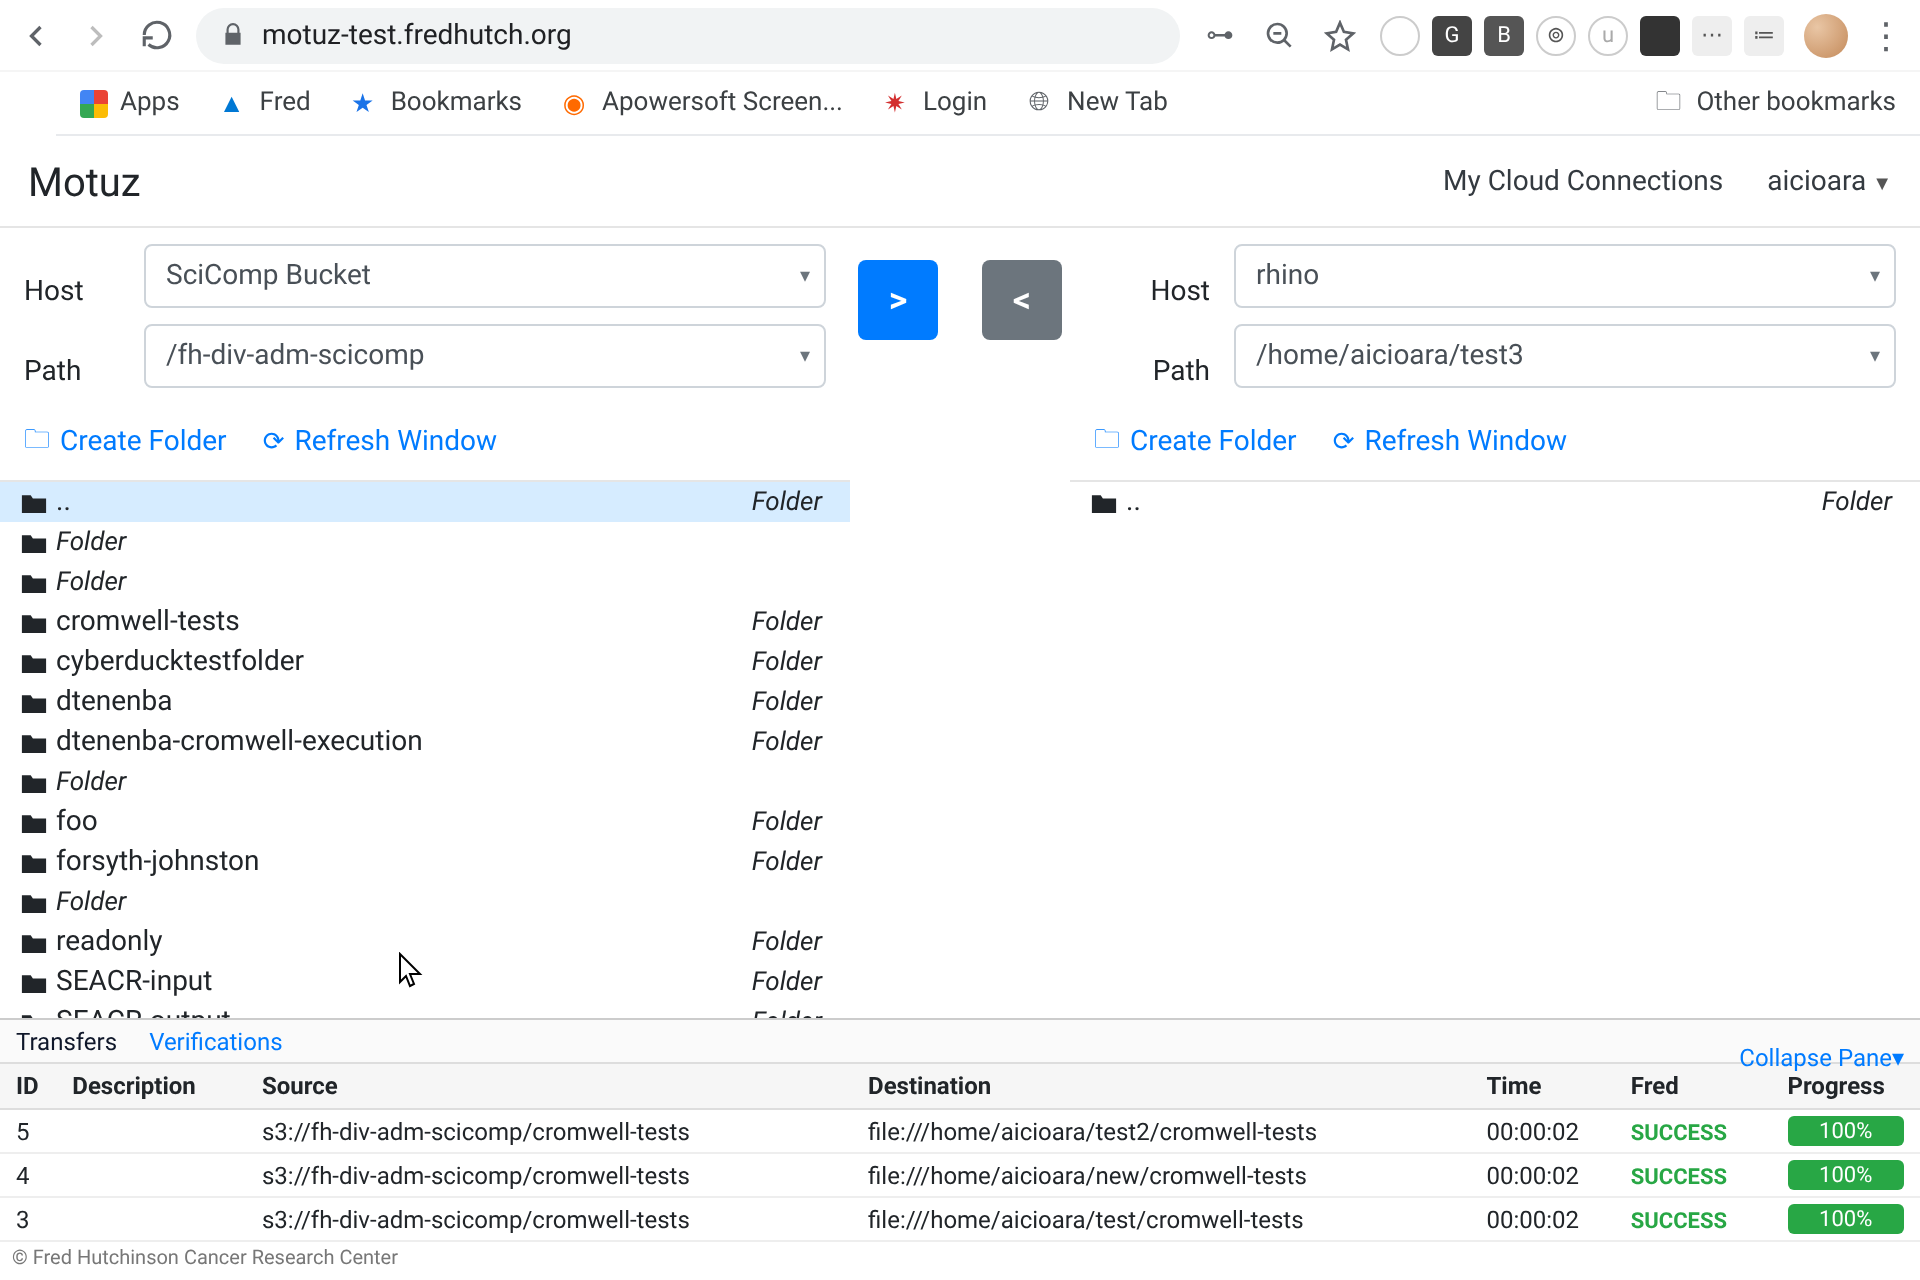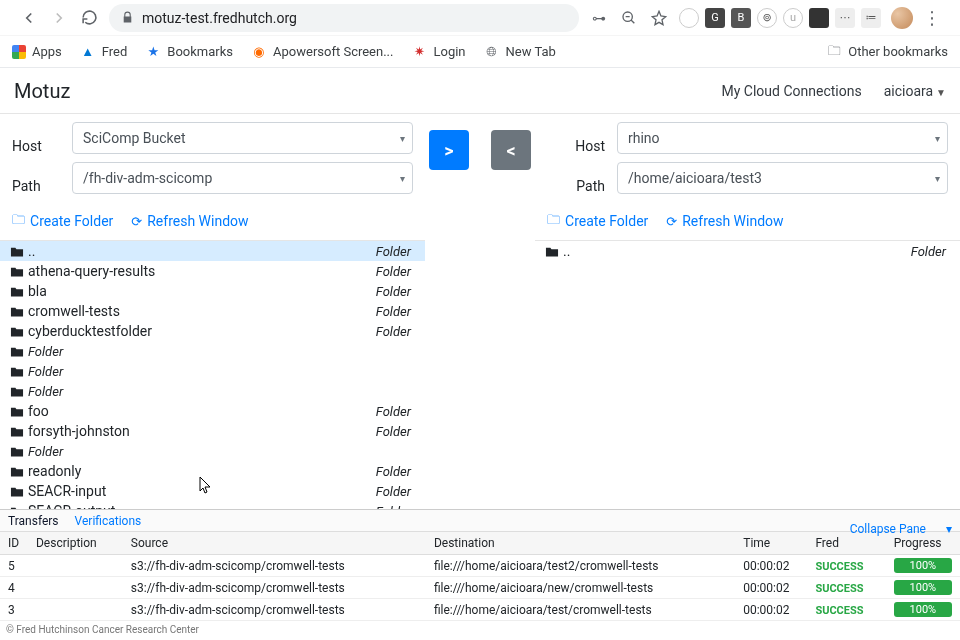--- a/index.html
+++ b/index.html
@@ -1,30 +1,30 @@
 <!DOCTYPE html>
 <html><head>
 <meta charset="utf-8">
 <style>
 * { box-sizing: border-box; margin: 0; padding: 0; font-family: -apple-system, "Segoe UI", Roboto, Arial, sans-serif; }
 body { width: 960px; height: 640px; overflow: hidden; background: #fff; font-size: 14px; color: #212529; }
 
 
-.chrome-bar { height: 36px; display: flex; align-items: center; padding: 0 19px; gap: 10px; border-bottom: 1px solid rgba(0,0,0,0.04); justify-content: space-between; }
+.chrome-bar { height: 36px; display: flex; align-items: center; padding: 0 8px; gap: 10px; border-bottom: 1px solid rgba(0,0,0,0.04); justify-content: space-between; }
 .chrome-bar .nav-btn { color: #5f6368; cursor: pointer; display:flex; align-items:center; justify-content:center; width:20px; height:20px; }
 .chrome-bar .nav-btn.disabled { color: #bdbdbd; }
 .url-bar { flex: 1; display: flex; align-items: center; height: 28px; border-radius: 14px; background: #f1f3f4; padding: 0 12px; gap: 8px; color: #202124; font-size: 14px; }
 .url-bar .lock { color: #5f6368; }
 .ext-row { display:flex; align-items:center; gap:6px; }
 .ext-icon { width:20px; height:20px; border-radius:50%; background:#ddd; display:flex; align-items:center; justify-content:center; font-size:11px; color:#555;}
 .avatar { width:22px; height:22px; border-radius:50%; background: radial-gradient(circle at 30% 30%, #e9c6a5, #c48a5a); }
 .menu-dots { color:#5f6368; }
 
 
-.bookmarks-bar { height: 32px; display:flex; align-items:center; padding: 0 12px; gap: 18px; font-size: 13px; color:#3c4043; border-bottom: 1px solid #e8eaed; }
+.bookmarks-bar { height: 32px; display:flex; align-items:center; padding: 0 12px; gap: 18px; font-size: 13px; color:#3c4043; border-bottom: 1px solid #e8eaed; margin-left: 28px; }
 .bookmarks-bar .bm { display:flex; align-items:center; gap:6px; cursor:pointer; }
 .bm-icon { width:16px; height:16px; display:flex; align-items:center; justify-content:center; font-size:13px;}
 .bm-spacer { flex:1; }
 .bm-other { display:flex; align-items:center; gap:6px; color:#3c4043; }
 
 
 .app-header { height: 46px; display:flex; align-items:center; padding: 0 14px; border-bottom: 1px solid #e5e5e5; text-align: right; }
 .app-title { font-size: 20px; color:#212529; }
 .app-header-spacer { flex:1; }
 .app-header-link { color:#343a40; font-size:14px; margin-left: 22px; cursor:pointer; }
@@ -64,23 +64,23 @@
 .file-row .ftype { font-style:italic; color:#212529; font-size:13px; padding-right:4px; }
 
 .cursor-arrow { position:absolute; left:199px; top:235px; pointer-events:none; font-size:14px; color:#000; }
 
 
 .bottom { border-top: 1px solid #ccc; }
 .bottom-tabs { height:22px; display:flex; align-items:center; padding: 0 8px; font-size:12px; background:#fafafa; border-bottom:1px solid #ddd; }
 .bottom-tab { margin-right: 16px; cursor:pointer; color:#0f172a; }
 .bottom-tab.link { color:#007bff; }
 .bottom-tabs .spacer { flex:1; }
-.collapse-link { color:#007bff; font-size:12px; display:flex; align-items:flex-end; gap:20px; cursor:pointer;margin-top:17px;}
+.collapse-link { color:#007bff; font-size:12px; display:flex; align-items:flex-end; gap:0; cursor:pointer;margin-top:17px;}
 .transfers-table { width:100%; font-size:12px; border-collapse:collapse; }
-.transfers-table th { text-align:left; font-weight:400; padding: 4px 8px; background:#f6f6f6; border-bottom:1px solid #ddd; color:#212529;}
+.transfers-table th { text-align:left; font-weight:700; padding: 4px 8px; background:#f6f6f6; border-bottom:1px solid #ddd; color:#212529;}
 .transfers-table td { padding: 3px 8px; border-bottom:1px solid #eee; color:#212529; white-space:nowrap; }
 .col-id { width:26px; }
 .col-desc { width:92px;margin-left:44px; }
 .col-src { width:294px; }
 .col-dst { width:300px; }
 .col-time { width:70px; }
 .col-state { width:76px; }
 .col-prog { width:72px; }
 .state-success { color:#28a745; font-weight:700; font-size:11px; }
 .progress-pill { background:#28a745; color:#fff; font-size:11px; font-weight:400; border-radius:3px; text-align:center; padding:1px 0; }
@@ -224,30 +224,28 @@
             </span>
             <span class="fname">..</span>
             <span class="ftype">Folder</span>
           </div>
           <div class="file-row">
             <span class="ficon">
               <svg width="14" height="11" viewBox="0 0 24 20" fill="#212529">
                 <path d="M1 3h8l2 3h12v13H1z"></path>
               </svg>
             </span>
-            <span class="fname">athena-query-results</span>
-            <span class="ftype">Folder</span>
-          </div>
-          <div class="file-row">
-            <span class="ficon">
-              <svg width="14" height="11" viewBox="0 0 24 20" fill="#212529">
-                <path d="M1 3h8l2 3h12v13H1z"></path>
-              </svg>
-            </span>
-            <span class="fname">bla</span>
+            <span class="ftype">Folder</span>
+          </div>
+          <div class="file-row">
+            <span class="ficon">
+              <svg width="14" height="11" viewBox="0 0 24 20" fill="#212529">
+                <path d="M1 3h8l2 3h12v13H1z"></path>
+              </svg>
+            </span>
             <span class="ftype">Folder</span>
           </div>
           <div class="file-row">
             <span class="ficon">
               <svg width="14" height="11" viewBox="0 0 24 20" fill="#212529">
                 <path d="M1 3h8l2 3h12v13H1z"></path>
               </svg>
             </span>
             <span class="fname">cromwell-tests</span>
             <span class="ftype">Folder</span>
@@ -260,28 +258,30 @@
             </span>
             <span class="fname">cyberducktestfolder</span>
             <span class="ftype">Folder</span>
           </div>
           <div class="file-row">
             <span class="ficon">
               <svg width="14" height="11" viewBox="0 0 24 20" fill="#212529">
                 <path d="M1 3h8l2 3h12v13H1z"></path>
               </svg>
             </span>
-            <span class="ftype">Folder</span>
-          </div>
-          <div class="file-row">
-            <span class="ficon">
-              <svg width="14" height="11" viewBox="0 0 24 20" fill="#212529">
-                <path d="M1 3h8l2 3h12v13H1z"></path>
-              </svg>
-            </span>
+            <span class="fname">dtenenba</span>
+            <span class="ftype">Folder</span>
+          </div>
+          <div class="file-row">
+            <span class="ficon">
+              <svg width="14" height="11" viewBox="0 0 24 20" fill="#212529">
+                <path d="M1 3h8l2 3h12v13H1z"></path>
+              </svg>
+            </span>
+            <span class="fname">dtenenba-cromwell-execution</span>
             <span class="ftype">Folder</span>
           </div>
           <div class="file-row">
             <span class="ficon">
               <svg width="14" height="11" viewBox="0 0 24 20" fill="#212529">
                 <path d="M1 3h8l2 3h12v13H1z"></path>
               </svg>
             </span>
             <span class="ftype">Folder</span>
           </div>

